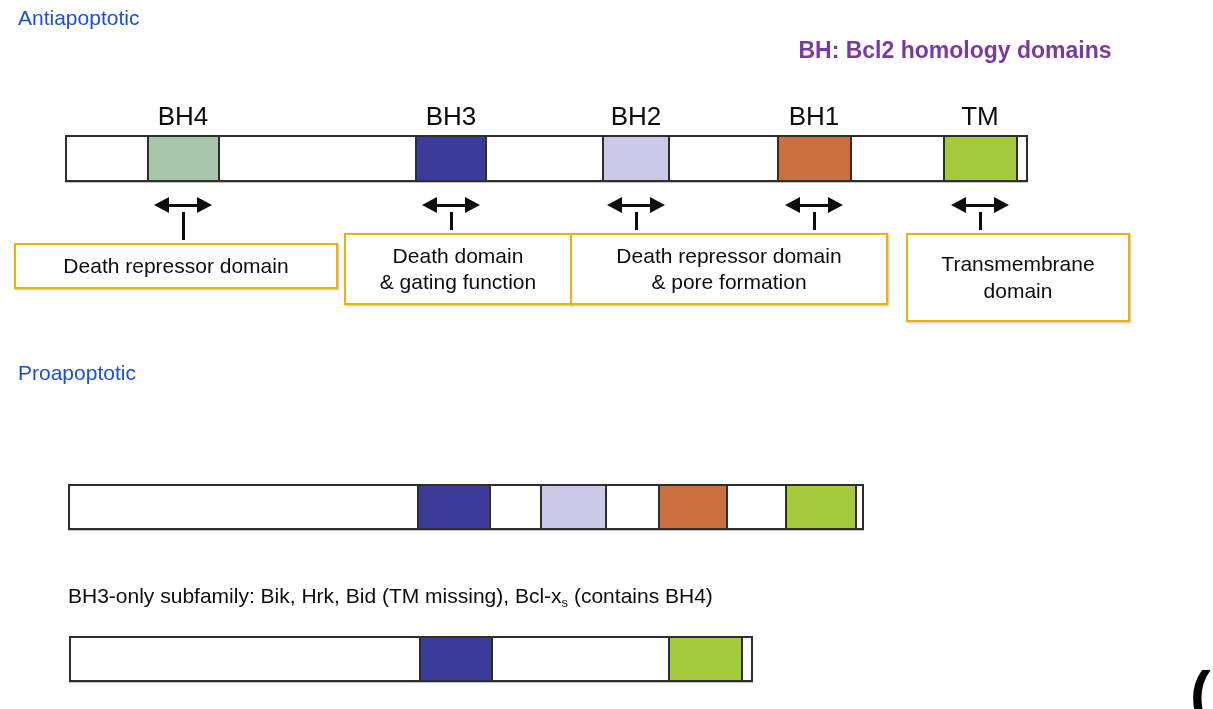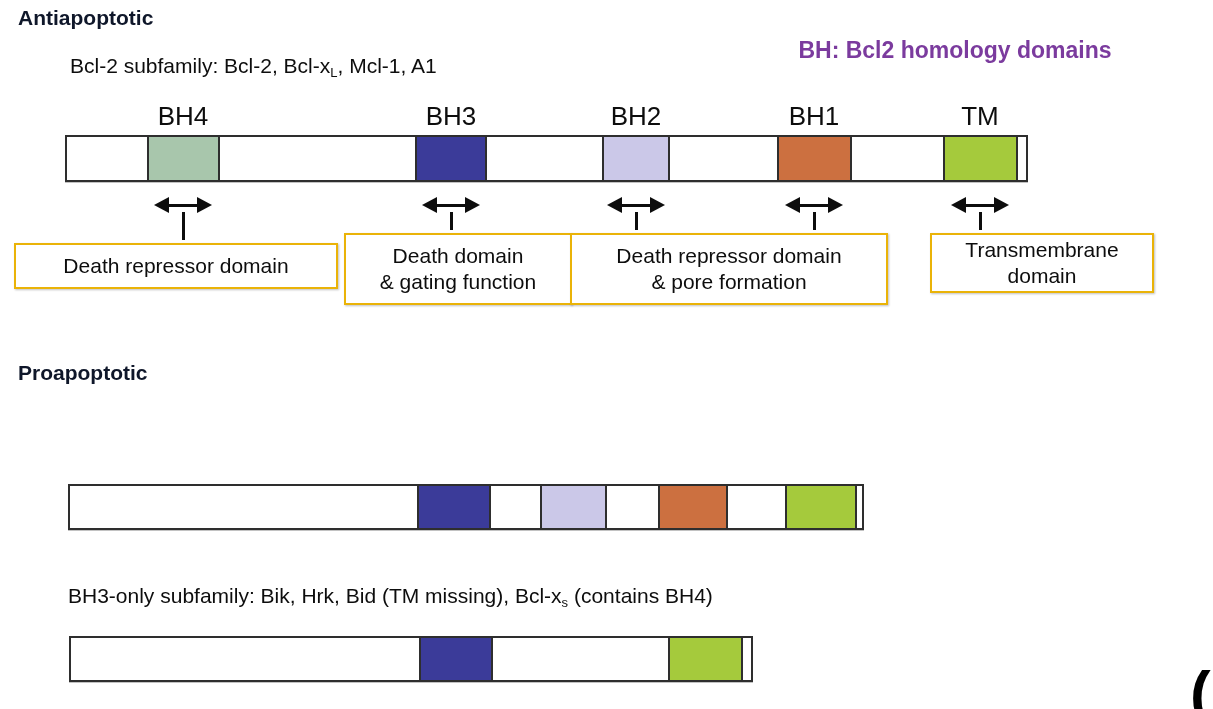--- a/index.html
+++ b/index.html
@@ -1,21 +1,21 @@
 <!DOCTYPE html>
 <html><head>
 <meta charset="utf-8">
 <style>
   html,body { margin:0; padding:0; background:#fff; }
   #canvas {
     position:relative; width:1213px; height:709px; background:#ffffff;
     overflow:hidden; font-family:"Liberation Sans", sans-serif; color:#111;
   }
   .abs { position:absolute; }
-  .heading { font-size:21px; font-weight:bold; color:#0f172a; white-space:nowrap; }
+  .heading { font-size:21px; font-weight:normal; color:#1d4ed8; white-space:nowrap; }
   .bodytext { font-size:21px; color:#0d0d0d; white-space:nowrap; }
   .sub { font-size:0.62em; vertical-align:-0.28em; }
   .annotation { font-weight:bold; font-size:23px; line-height:1.1; white-space:nowrap; }
   .domlabel { font-size:26px; text-align:center; width:90px; color:#0d0d0d; }
 
   .bar {
     position:absolute; background:#fff; border:2px solid #2e2e2e; box-sizing:border-box;
     box-shadow:0 1px 0 rgba(120,120,120,0.45);
   }
   .seg {
@@ -39,23 +39,20 @@
   }
   .corner { font-size:62px; font-weight:bold; color:#000; line-height:1; }
 </style>
 </head>
 <body>
 
 <div id="canvas">
 
   <div class="abs heading" style="left:18px; top:6px;">Antiapoptotic</div>
 
-  <div class="abs bodytext" style="left:70px; top:54px;">
-    <span>Bcl-2 subfamily: Bcl-2, Bcl-x</span><span class="sub">L</span><span>, Mcl-1, A1</span>
-  </div>
 
   <div class="abs annotation" style="left: 700px; top: 38px; width: 510px; text-align: center; color: rgb(123, 59, 158);">BH: Bcl2 homology domains</div>
 
   <div class="abs domlabel" style="left:138px; top:101px;text-align:center;">BH4</div>
   <div class="abs domlabel" style="left:406px; top:101px;">BH3</div>
   <div class="abs domlabel" style="left:591px; top:101px;">BH2</div>
   <div class="abs domlabel" style="left:769px; top:101px;">BH1</div>
   <div class="abs domlabel" style="left:935px; top:101px;">TM</div>
 
   <div class="bar" style="left:65px; top:135px; width:963px; height:47px;">
@@ -105,21 +102,21 @@
         <span class="tri-r"></span>
       </div>
     <div class="tick"></div>
   </div>
 
   <div class="fbox" style="left:14px;  top:243px; width:324px; height:46px;">Death repressor domain</div>
   <div class="fbox" style="left:344px; top:233px; width:228px; height:72px;">Death domain
 &amp; gating function</div>
   <div class="fbox" style="left:570px; top:233px; width:318px; height:72px;">Death repressor domain
 &amp; pore formation</div>
-  <div class="fbox" style="left:930px; top:233px; width:224px; height:60px;">Transmembrane
+  <div class="fbox" style="left:906px; top:233px; width:224px; height:89px;">Transmembrane
 domain</div>
 
   <div class="abs heading" style="left:18px; top:361px;">Proapoptotic</div>
 
 
 
   <div class="bar" style="left:68px; top:484px; width:796px; height:46px;">
     <div class="seg" style="left: 347px; width: 74px; background-color: rgb(59, 59, 153);"></div>
     <div class="seg" style="left: 470px; width: 67px; background-color: rgb(203, 200, 232);"></div>
     <div class="seg" style="left: 588px; width: 70px; background-color: rgb(204, 112, 64);"></div>

